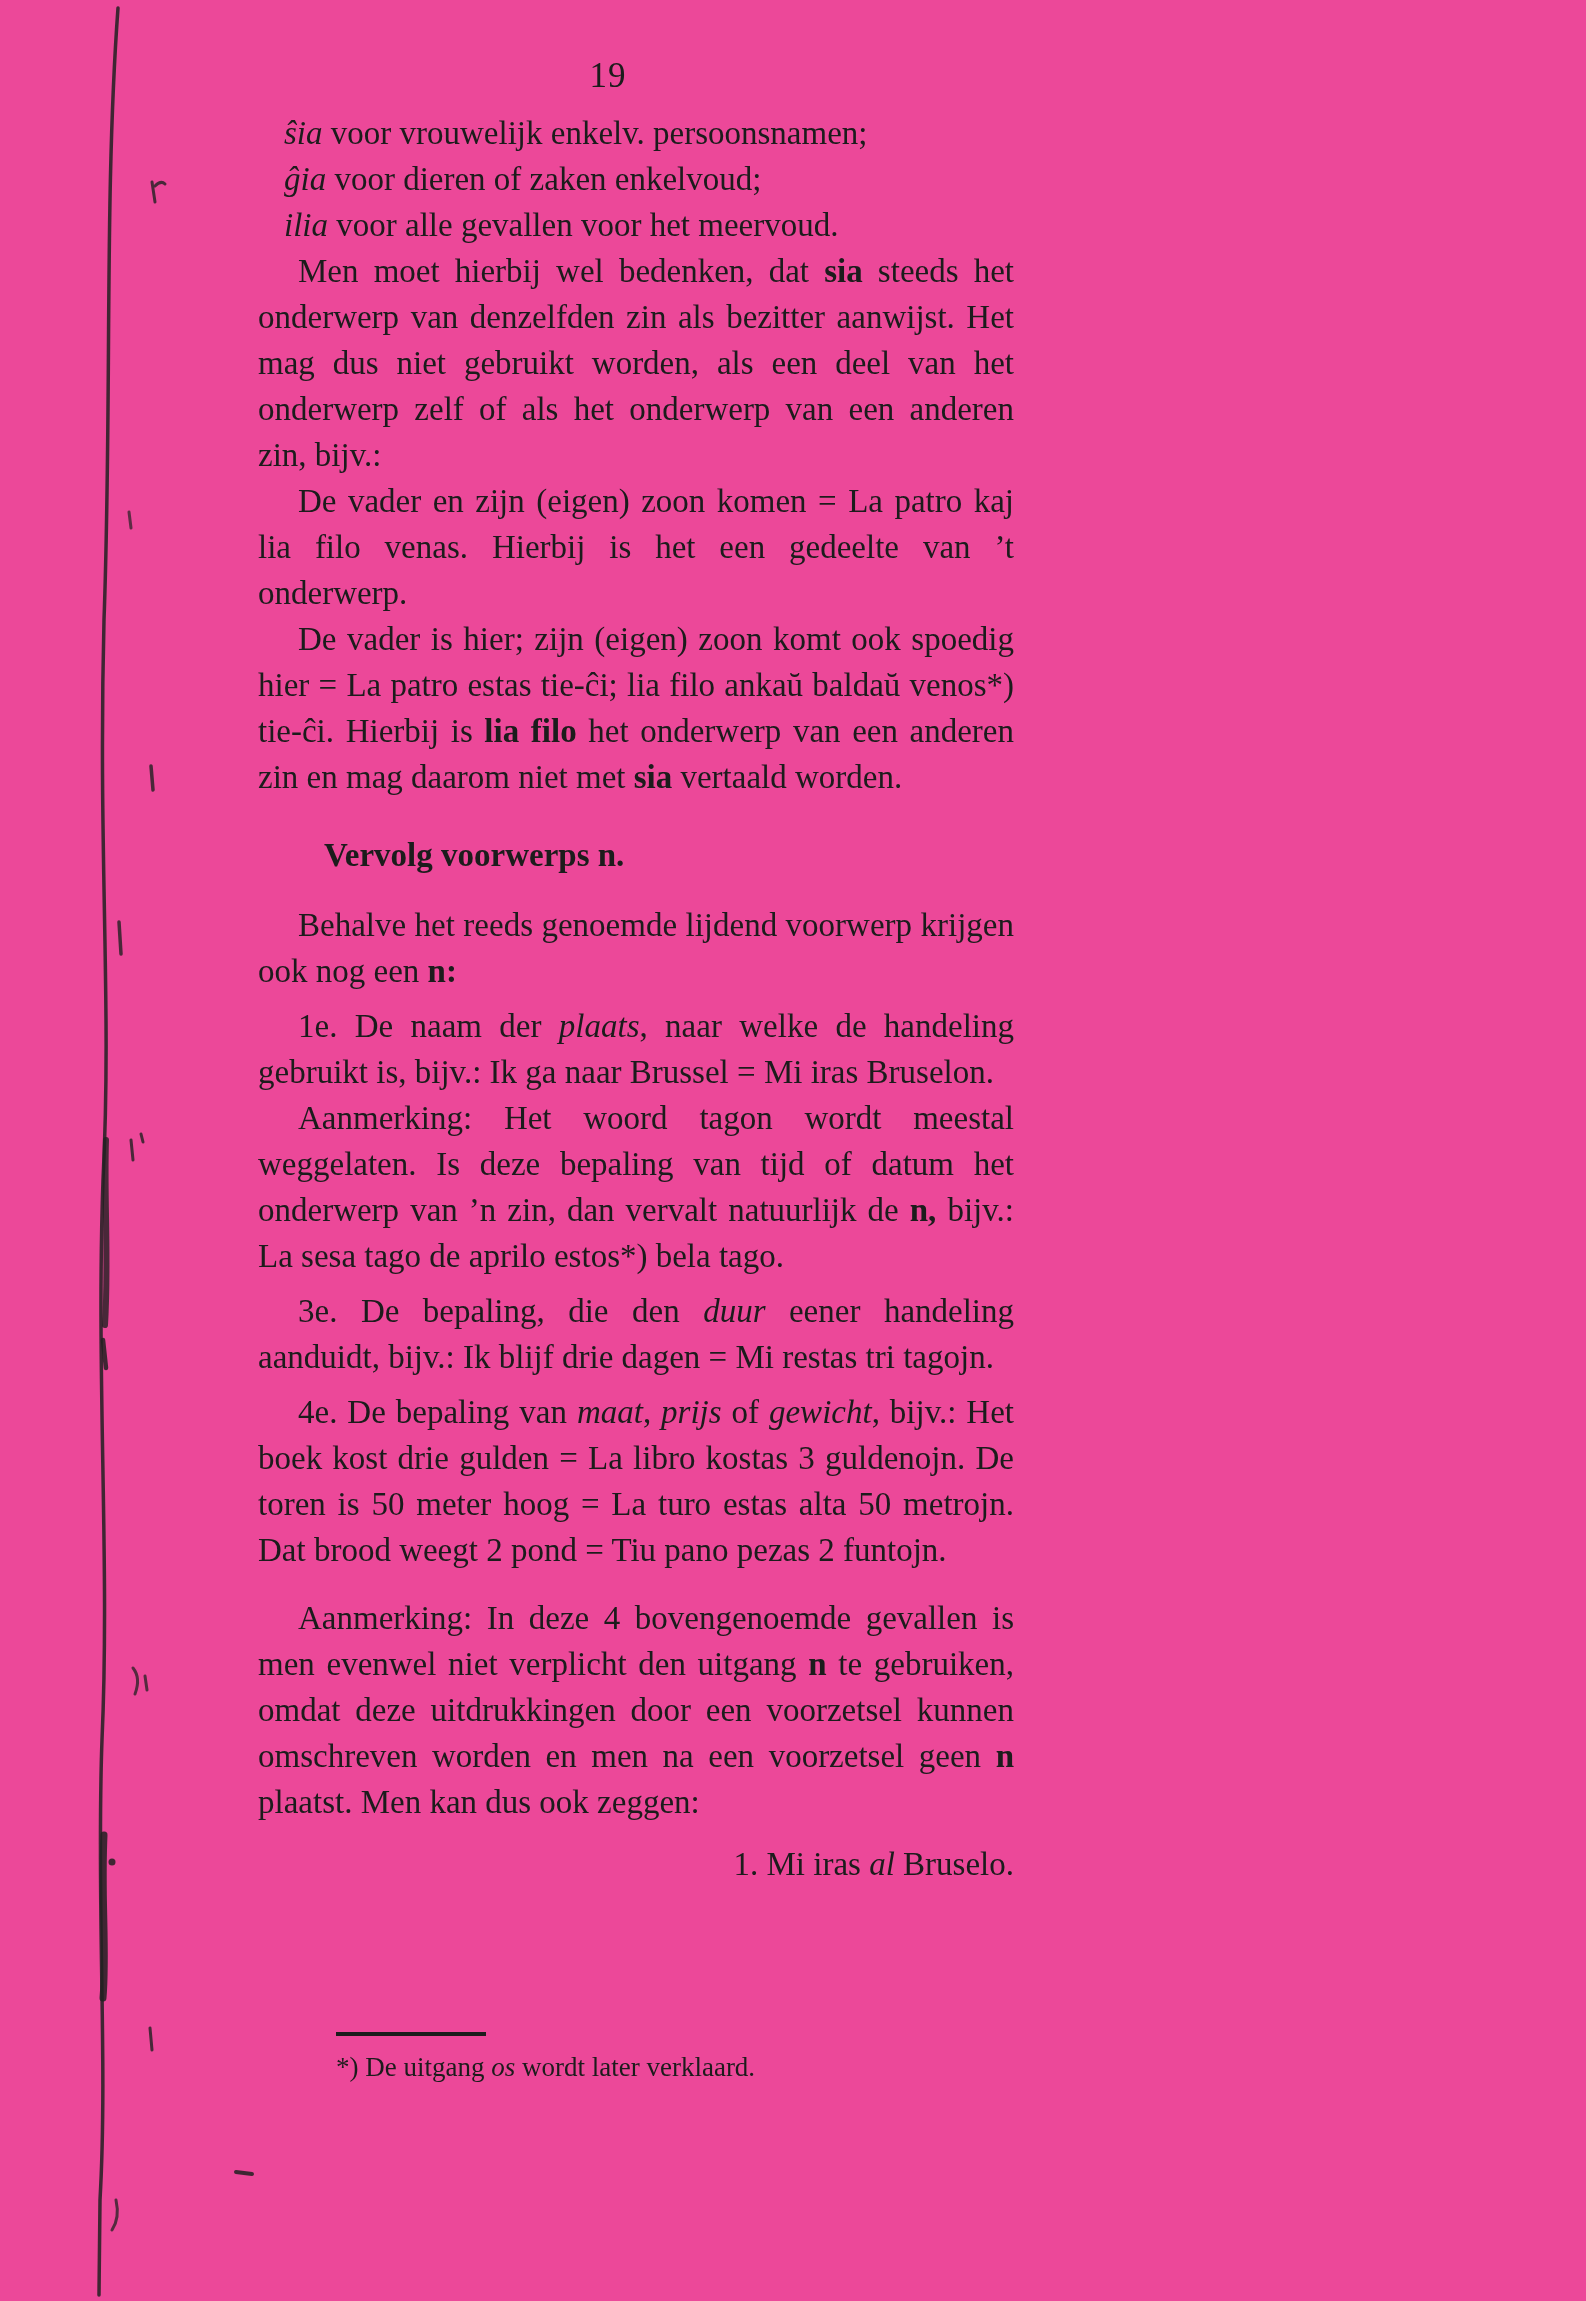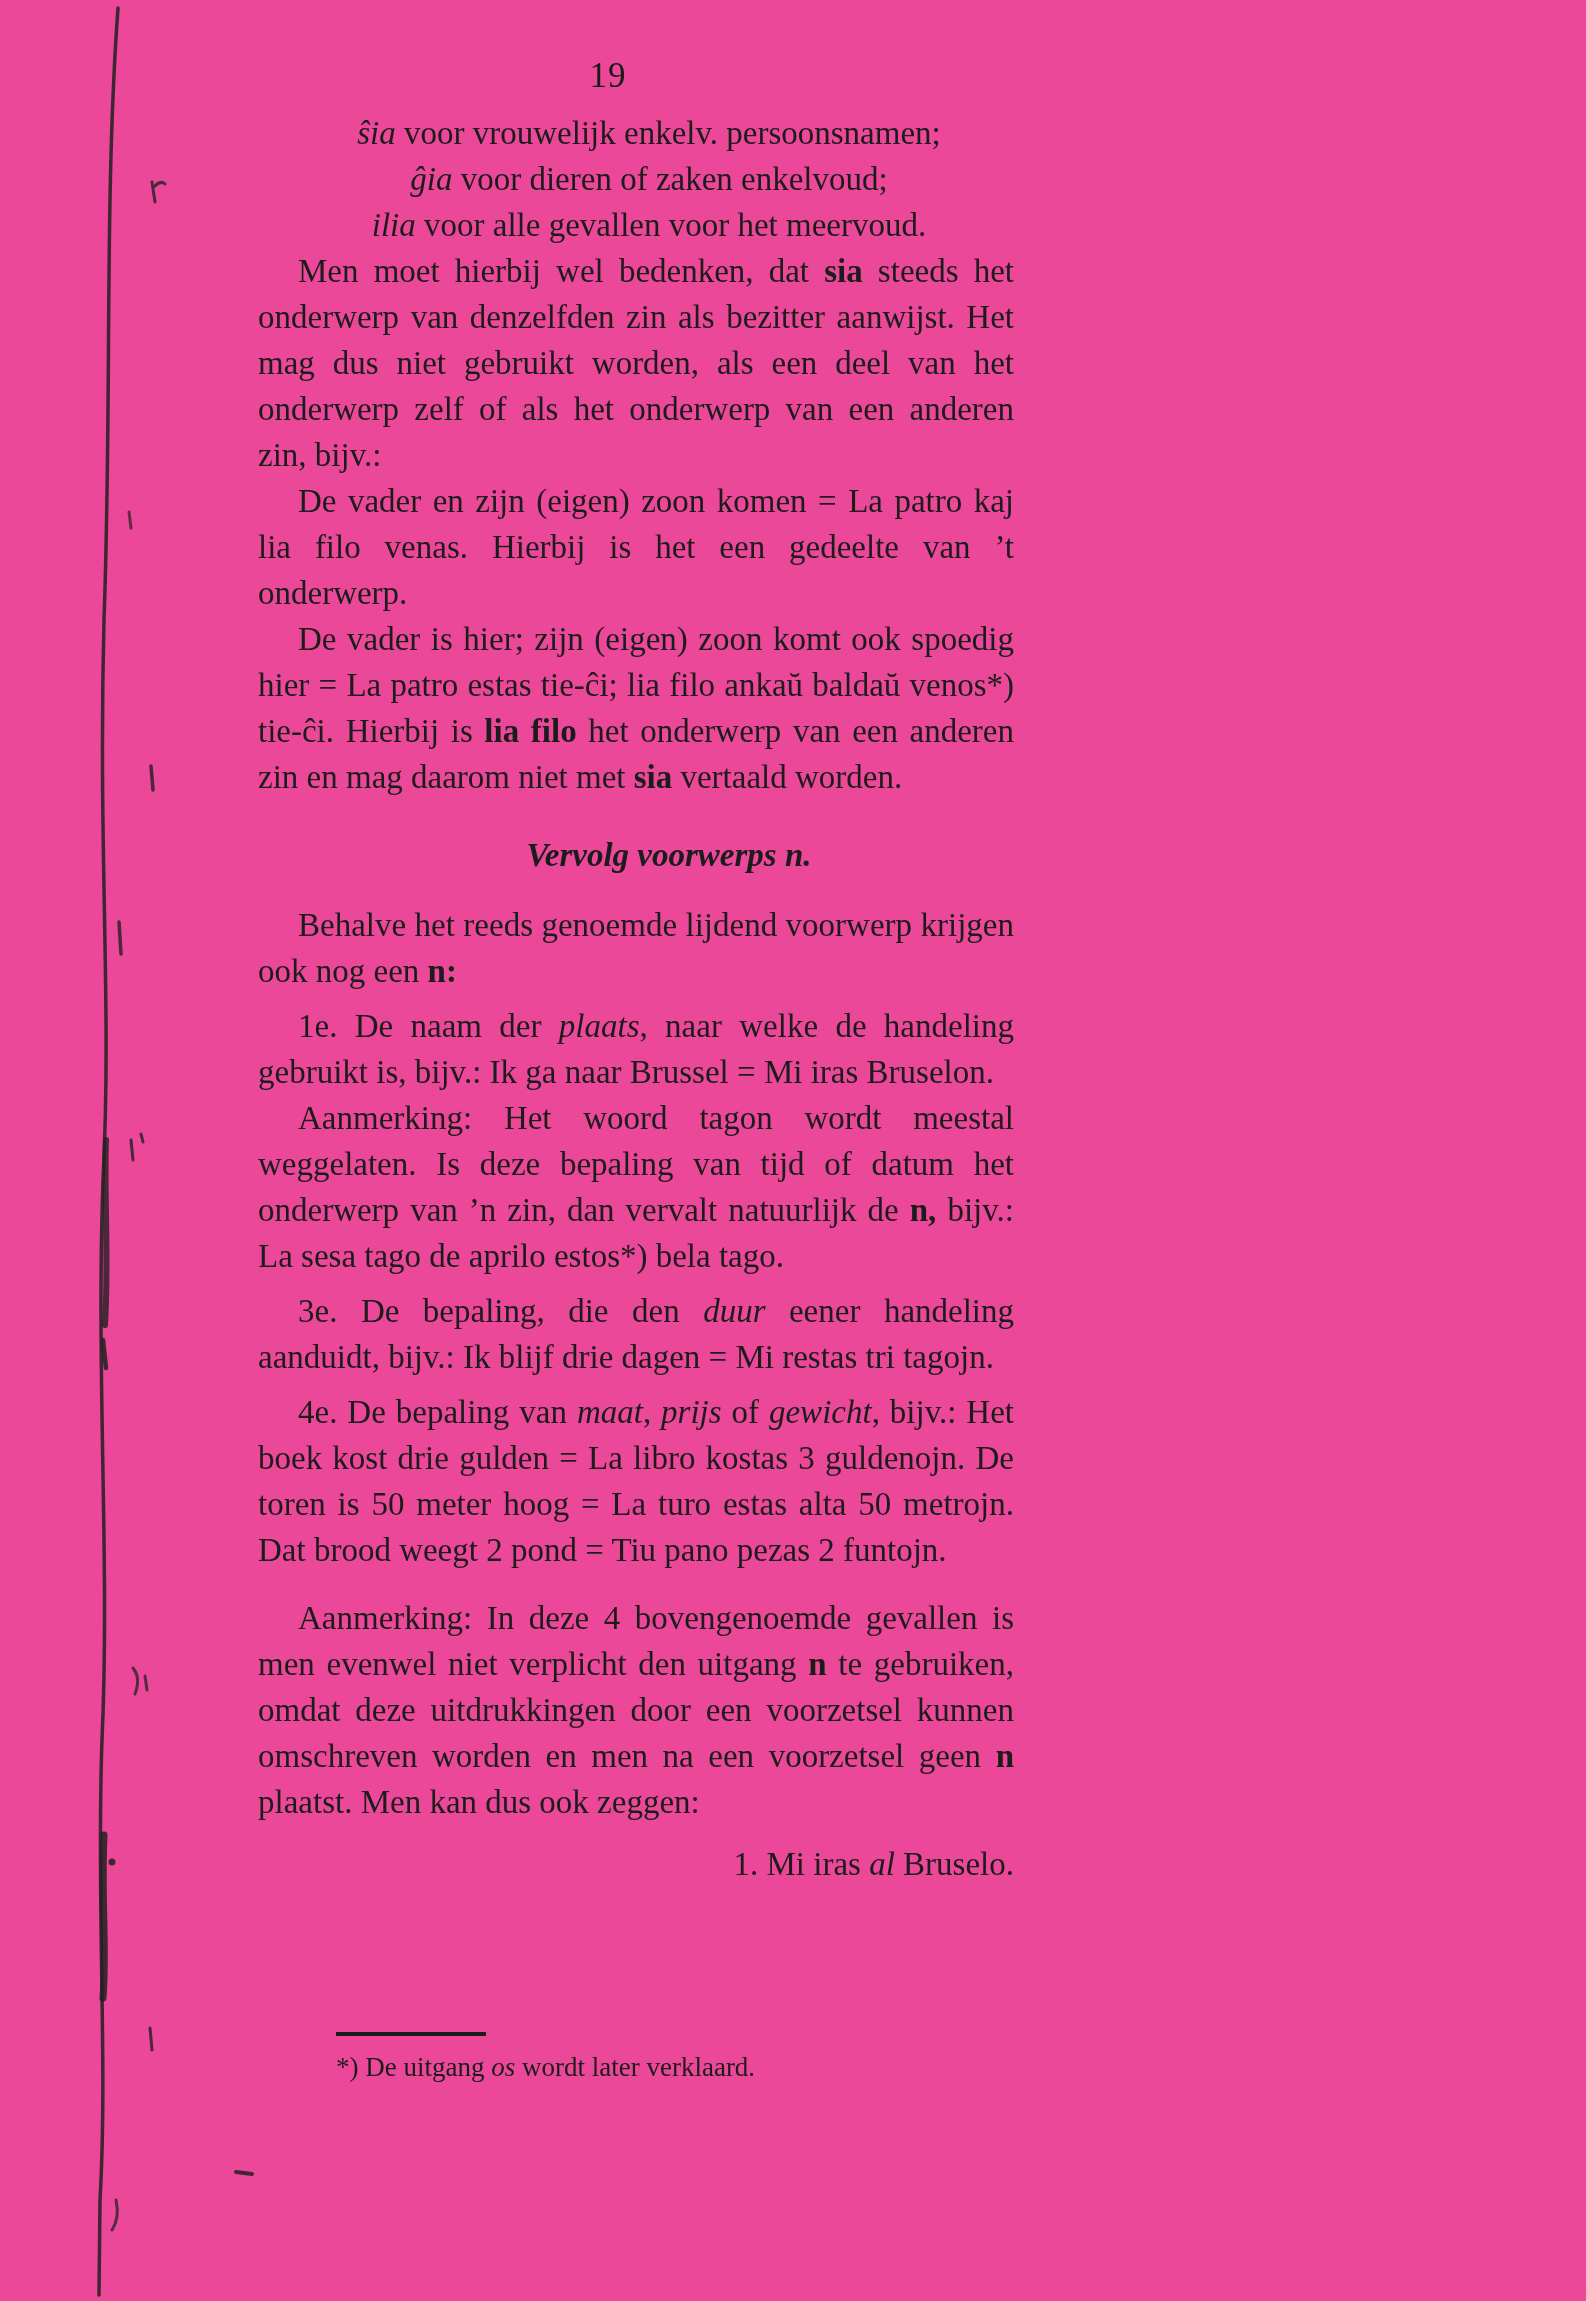--- a/index.html
+++ b/index.html
@@ -13,25 +13,25 @@
   }
   .pageno{
     position:absolute;top:56px;left:208px;width:800px;
     text-align:center;font-size:35px;letter-spacing:1px;
   }
   .text-col{
     position:absolute;top:110px;left:258px;width:756px;
     font-size:33px;line-height:46px;text-align:justify;
   }
   .text-col p{margin:0;}
-  p.hang{margin-left:26px;text-align:center;}
+  p.hang{margin-left:26px;text-align:left;}
   p.indent{text-indent:40px;}
   p.item{text-indent:40px;margin-top:9px;}
   p.remark-gap{text-indent:40px;margin-top:22px;}
-  p.heading{font-weight:bold;text-align:center;text-indent:66px;margin-top:32px;margin-bottom:24px;font-style:italic;}
+  p.heading{font-weight:bold;text-align:left;text-indent:66px;margin-top:32px;margin-bottom:24px;}
   p.final{text-align:right;text-indent:58px;margin-top:16px;}
   .it{font-style:italic;}
   .bd{font-weight:bold;}
   .footnote-block{
     position:absolute;left:258px;top:2032px;width:756px;
     font-size:27px;line-height:34px;
   }
   .footnote-rule{
     width:150px;height:4px;background:#1c1c1c;margin:0 0 14px 78px;
   }

